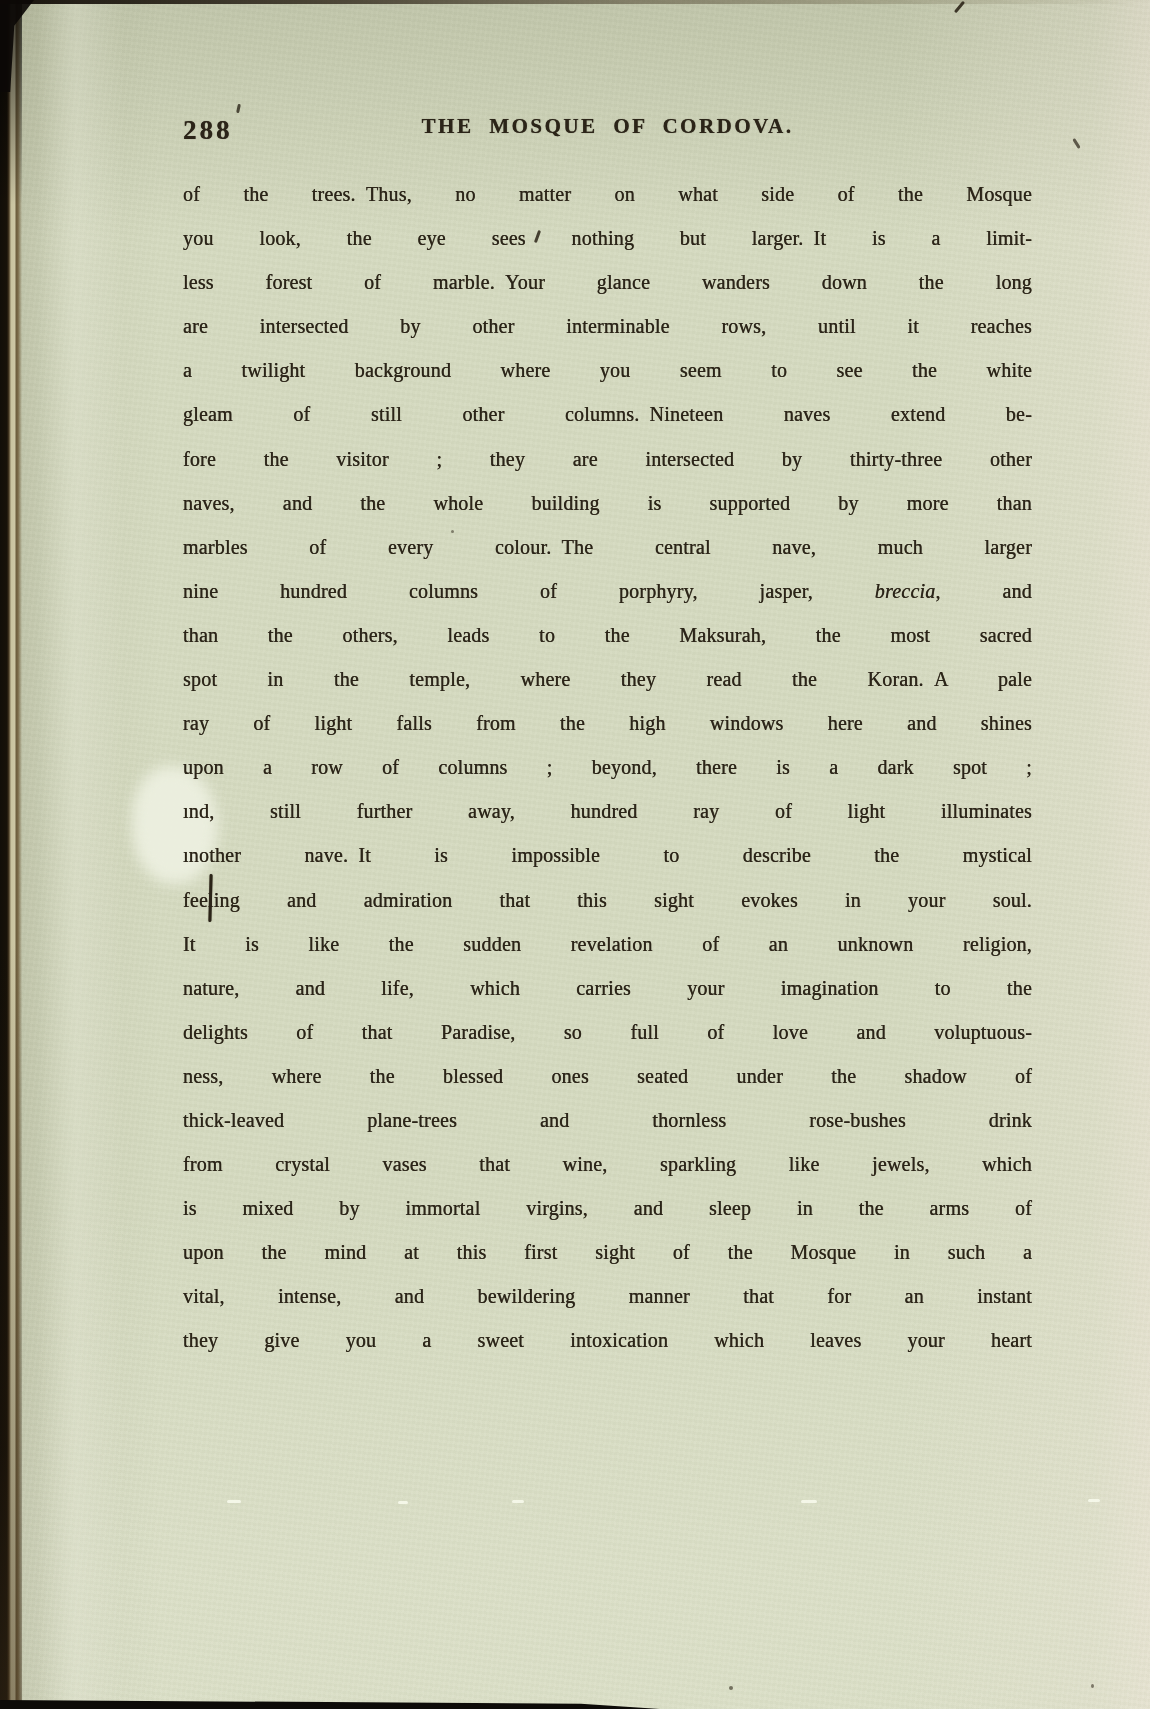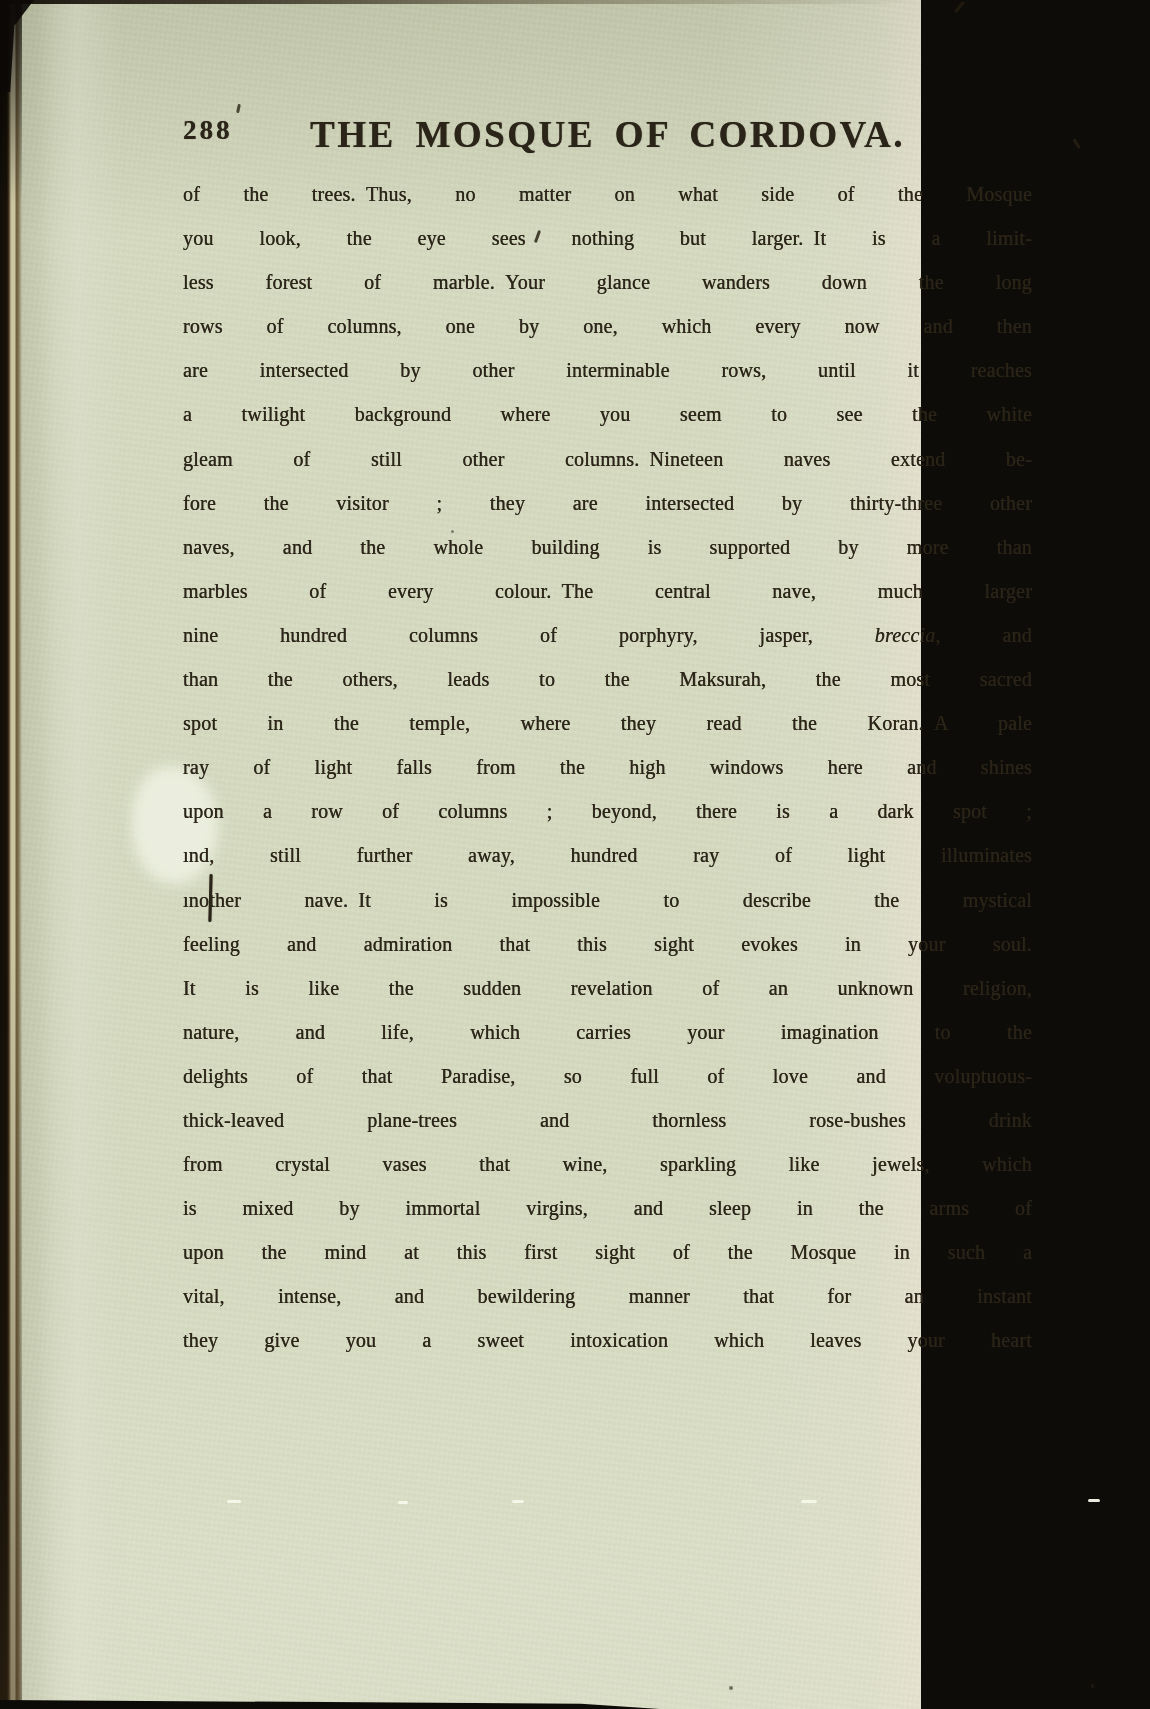--- a/index.html
+++ b/index.html
@@ -1,21 +1,21 @@
 <!DOCTYPE html>
 <html><head>
 <meta charset="utf-8">
 <style>
   html,body{margin:0;padding:0;}
   body{
     width:1150px;height:1709px;overflow:hidden;background:#0e0c08;
     font-family:"Liberation Serif","DejaVu Serif",serif;
   }
   .page{
-    position:relative;width:921px;height:1709px;
+    position:relative;width:1150px;height:1709px;
     color:#2b2418;
     background:
       linear-gradient(to right,
         rgba(96,96,70,0.22) 0%, rgba(96,96,70,0.06) 6%, rgba(0,0,0,0) 14%,
         rgba(0,0,0,0) 78%, rgba(233,228,212,0.35) 95%, rgba(240,231,218,0.55) 100%),
       linear-gradient(to bottom,
         rgba(110,115,85,0.20) 0%, rgba(0,0,0,0) 14%,
         rgba(0,0,0,0) 70%, rgba(245,246,230,0.20) 92%),
       #d6dbc1;
   }
@@ -67,21 +67,21 @@
   
   .running-head{
     position:absolute;left:183px;top:116px;width:849px;height:34px;z-index:5;
     line-height:1;font-weight:bold;
   }
   .page-num{
     position:absolute;left:0;top:1px;font-size:27px;letter-spacing:3px;
     text-shadow:0.3px 0.3px 0.7px rgba(43,36,24,0.8);
   }
   .head-title{
-    display:block;text-align:center;font-size:37px;letter-spacing:2.5px;word-spacing:8px;
+    display:block;text-align:center;font-size:21px;letter-spacing:2.5px;word-spacing:8px;
     text-shadow:0.3px 0.3px 0.7px rgba(43,36,24,0.8);
   }
 
   
   .text-block{
     position:absolute;left:183px;top:172px;width:849px;z-index:5;
   }
   .line{
     font-size:20px;line-height:44.1px;letter-spacing:0.2px;
     text-align:justify;text-align-last:justify;
@@ -127,38 +127,38 @@
 
   <header class="running-head">
     <span class="page-num">288</span>
     <span class="head-title">THE MOSQUE OF CORDOVA.</span>
   </header>
 
   <main class="text-block">
     <div class="line">of the trees. Thus, no matter on what side of the Mosque</div>
     <div class="line">you look, the eye sees nothing but larger. It is a limit-</div>
     <div class="line">less forest of marble. Your glance wanders down the long</div>
-    <div class="line">rows of columns, one by one, which every now and then</div>
     <div class="line">are intersected by other interminable rows, until it reaches</div>
     <div class="line">a twilight background where you seem to see the white</div>
     <div class="line">gleam of still other columns. Nineteen naves extend be-</div>
     <div class="line">fore the visitor ; they are intersected by thirty-three other</div>
     <div class="line">naves, and the whole building is supported by more than</div>
     <div class="line">marbles of every colour. The central nave, much larger</div>
     <div class="line"><span>nine hundred columns of porphyry, jasper, </span><span class="it">breccia</span><span>, and</span></div>
     <div class="line">than the others, leads to the Maksurah, the most sacred</div>
     <div class="line">spot in the temple, where they read the Koran. A pale</div>
     <div class="line">ray of light falls from the high windows here and shines</div>
     <div class="line">upon a row of columns ; beyond, there is a dark spot ;</div>
     <div class="line">ınd, still further away, hundred ray of light illuminates</div>
     <div class="line">ınother nave. It is impossible to describe the mystical</div>
     <div class="line">feeling and admiration that this sight evokes in your soul.</div>
     <div class="line">It is like the sudden revelation of an unknown religion,</div>
     <div class="line">nature, and life, which carries your imagination to the</div>
     <div class="line">delights of that Paradise, so full of love and voluptuous-</div>
+    <div class="line">ness, where the blessed ones seated under the shadow of</div>
     <div class="line">thick-leaved plane-trees and thornless rose-bushes drink</div>
     <div class="line">from crystal vases that wine, sparkling like jewels, which</div>
     <div class="line">is mixed by immortal virgins, and sleep in the arms of</div>
     <div class="line">upon the mind at this first sight of the Mosque in such a</div>
     <div class="line">vital, intense, and bewildering manner that for an instant</div>
     <div class="line">they give you a sweet intoxication which leaves your heart</div>
   </main>
 
   <div class="artifact a-patch"></div>
   <div class="artifact a-stroke"></div>

